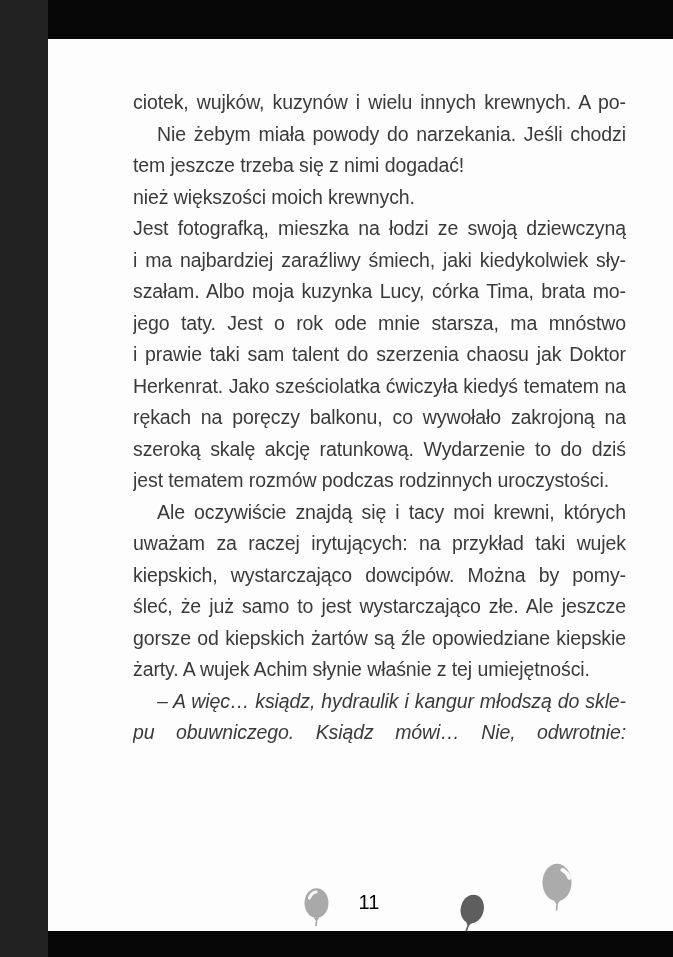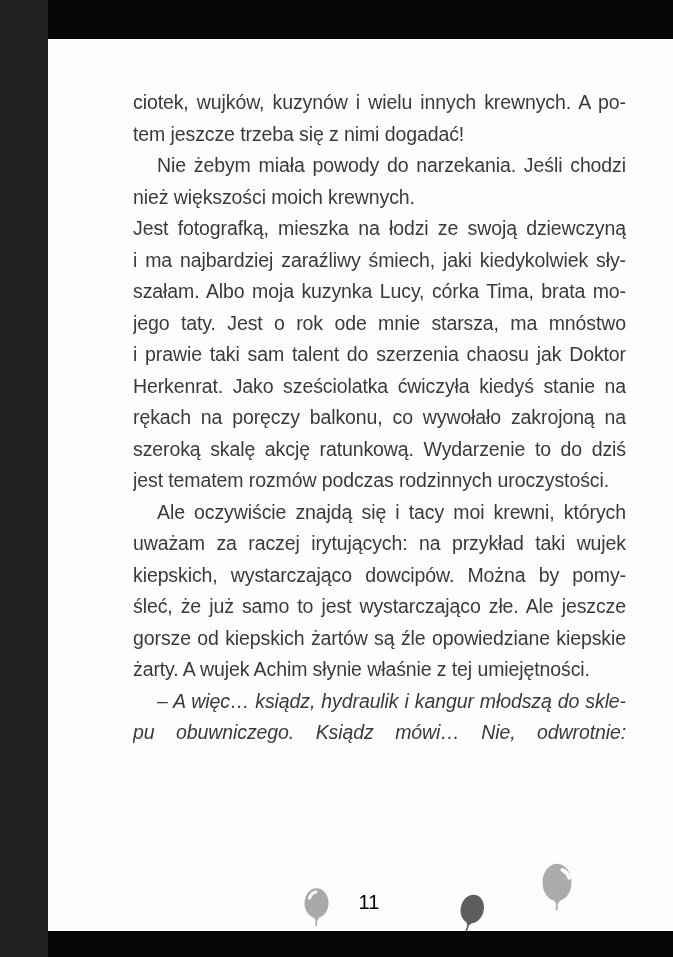--- a/index.html
+++ b/index.html
@@ -36,29 +36,29 @@
 <body>
 
 <div class="screen">
 
   <div class="bar top" style="background: rgb(6, 6, 6);"></div>
 
   <div class="page" style="background: rgb(253, 253, 253);">
 
     <div class="text-block" style="color: rgb(58, 58, 58);">
         <div class="line">ciotek, wujków, kuzynów i wielu innych krewnych. A po-</div>
+        <div class="line indent">Nie żebym miała powody do narzekania. Jeśli chodzi</div>
         <div class="line last">tem jeszcze trzeba się z nimi dogadać!</div>
-        <div class="line indent">Nie żebym miała powody do narzekania. Jeśli chodzi</div>
         <div class="line last">nież większości moich krewnych.</div>
         <div class="line">Jest fotografką, mieszka na łodzi ze swoją dziewczyną</div>
         <div class="line">i ma najbardziej zaraźliwy śmiech, jaki kiedykolwiek sły-</div>
         <div class="line">szałam. Albo moja kuzynka Lucy, córka Tima, brata mo-</div>
         <div class="line">jego taty. Jest o rok ode mnie starsza, ma mnóstwo piegów</div>
         <div class="line">i prawie taki sam talent do szerzenia chaosu jak Doktor</div>
-        <div class="line">Herkenrat. Jako sześciolatka ćwiczyła kiedyś stanie na</div>
+        <div class="line">Herkenrat. Jako sześciolatka ćwiczyła kiedyś tematem na</div>
         <div class="line">rękach na poręczy balkonu, co wywołało zakrojoną na</div>
         <div class="line">szeroką skalę akcję ratunkową. Wydarzenie to do dziś</div>
         <div class="line last">jest tematem rozmów podczas rodzinnych uroczystości.</div>
         <div class="line indent">Ale oczywiście znajdą się i tacy moi krewni, których</div>
         <div class="line">uważam za raczej irytujących: na przykład taki wujek</div>
         <div class="line">kiepskich, wystarczająco dowcipów. Można by pomy-</div>
         <div class="line">śleć, że już samo to jest wystarczająco złe. Ale jeszcze</div>
         <div class="line">gorsze od kiepskich żartów są źle opowiedziane kiepskie</div>
         <div class="line last">żarty. A wujek Achim słynie właśnie z tej umiejętności.</div>
         <div class="line italic indent">– A więc… ksiądz, hydraulik i kangur młodszą do skle-</div>

